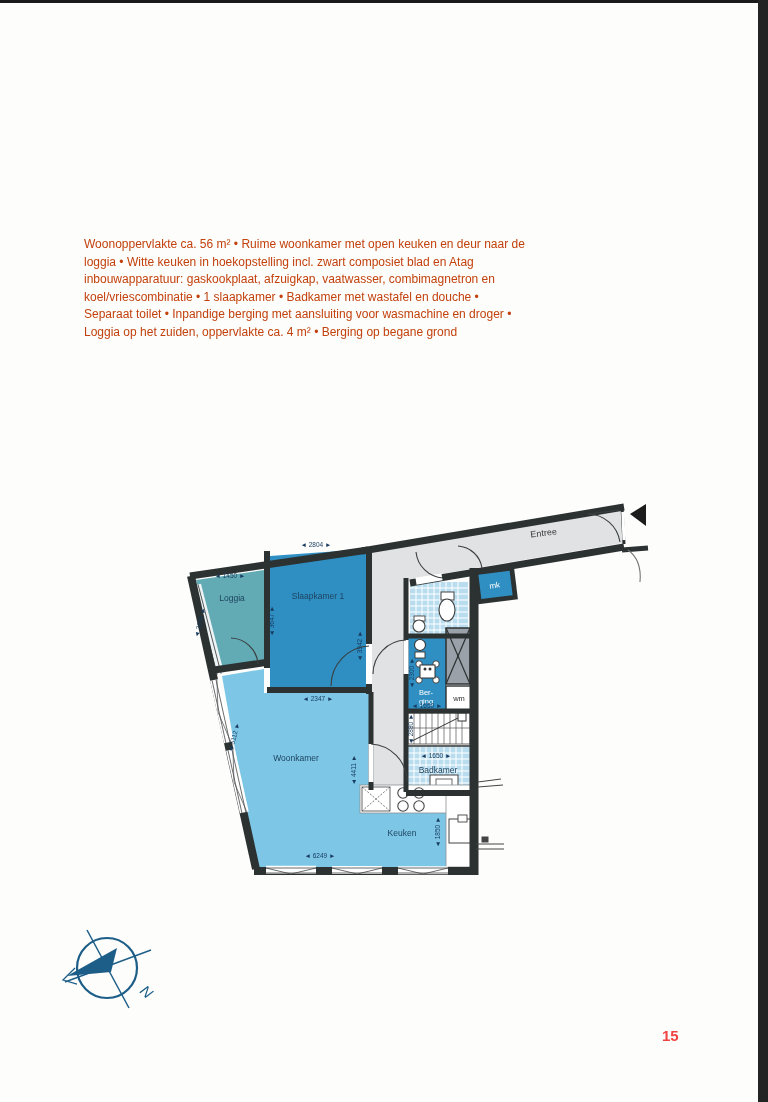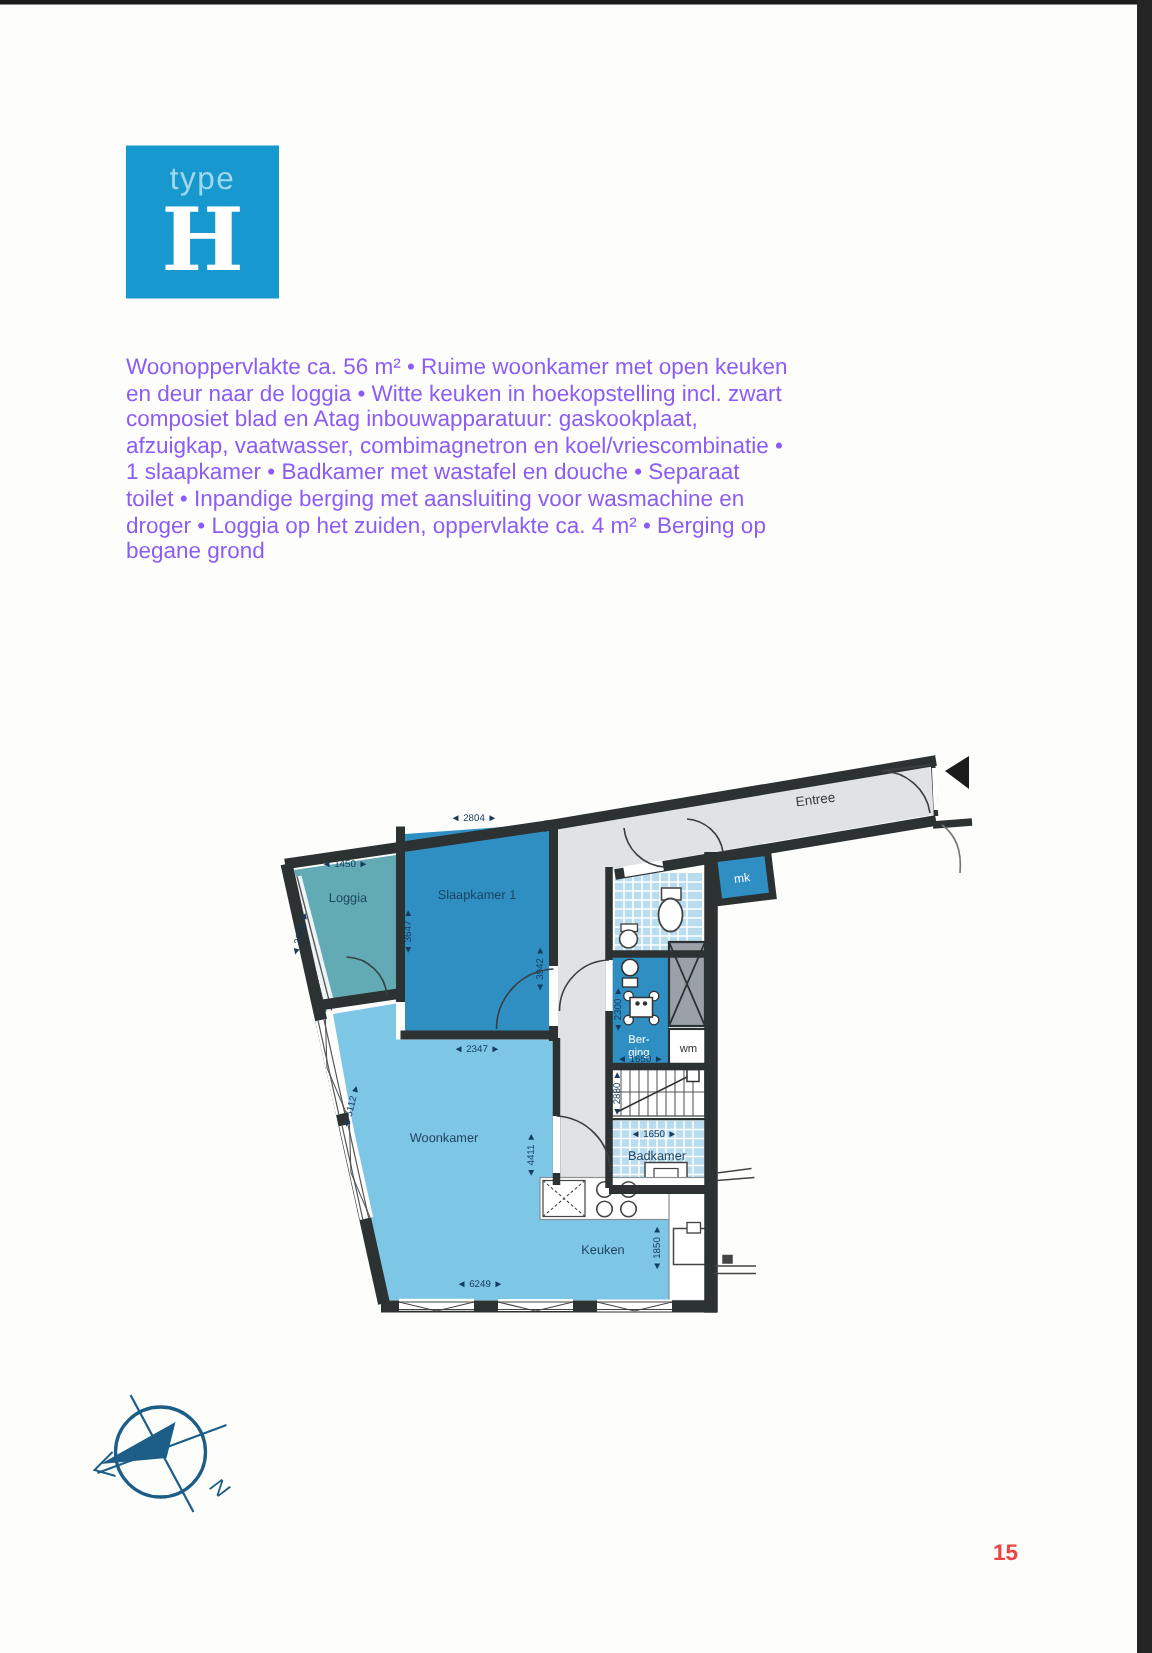--- a/index.html
+++ b/index.html
@@ -9,41 +9,37 @@
   .scan-right{position:absolute;right:0;top:0;width:10px;height:1102px;background:#242424;}
   .logo{position:absolute;left:84px;top:97px;width:102px;height:102px;background:#1798ce;
         display:flex;flex-direction:column;align-items:center;}
   .logo .type{color:#9fd8ec;font-size:21px;letter-spacing:1px;margin-top:11px;}
   .logo .letter{color:#ffffff;font-family:"DejaVu Serif",serif;font-weight:bold;
         font-size:58px;line-height:60px;margin-top:-2px;}
   .addresses{position:absolute;left:206px;top:122px;font-size:13px;font-weight:bold;line-height:22px;}
   .addr-prefix{color:#3fa7d6;}
   .addr-sep{color:#1a6fa8;padding:0 6px;}
   .addr-name{color:#1a6fa8;}
-  .desc{position:absolute;left:84px;top:236px;width:444px;font-size:15px;line-height:17.6px;
-        color:#8b5cf6;}
+  .desc{position:absolute;left:84px;top:236px;width:444px;font-size:12px;line-height:17.6px;
+        color:#c2410c;}
   .plan{position:absolute;left:170px;top:488px;width:500px;height:400px;}
   .compass{position:absolute;left:55px;top:918px;width:105px;height:105px;}
   .pagenum{position:absolute;left:662px;top:1027px;font-size:15px;font-weight:bold;color:#ef4444;}
   svg text{font-family:"Liberation Sans",sans-serif;}
   .roomlbl{fill:#1e4460;font-size:8.5px;}
   .dim{fill:#173a5e;font-size:6.5px;}
   .wall{stroke:#2c3131;fill:none;}
 </style>
 </head>
 <body>
 
 <div class="page">
   <div class="scan-top"></div>
   <div class="scan-right"></div>
 
-  <div class="logo">
-    <div class="type">type</div>
-    <div class="letter">H</div>
-  </div>
 
 
   <div class="desc">Woonoppervlakte ca. 56 m² • Ruime woonkamer met open keuken en deur naar de loggia • Witte keuken in hoekopstelling incl. zwart composiet blad en Atag inbouwapparatuur: gaskookplaat, afzuigkap, vaatwasser, combimagnetron en koel/vriescombinatie • 1 slaapkamer • Badkamer met wastafel en douche • Separaat toilet • Inpandige berging met aansluiting voor wasmachine en droger • Loggia op het zuiden, oppervlakte ca. 4 m² • Berging op begane grond</div>
 
   <svg class="plan" viewBox="0 0 500 400">
 
     <polygon points="198,64 450,22 453,55 200,98" fill="#e1e2e4"></polygon>
     <polygon points="202,96 238,91 238,302 202,302" fill="#e1e2e4"></polygon>
     <polygon points="100,68 197,61 197,200 100,200" fill="#2f8fc3"></polygon>
     <polygon points="26,92 94,82 94,176 50,180" fill="#62abb4"></polygon>

